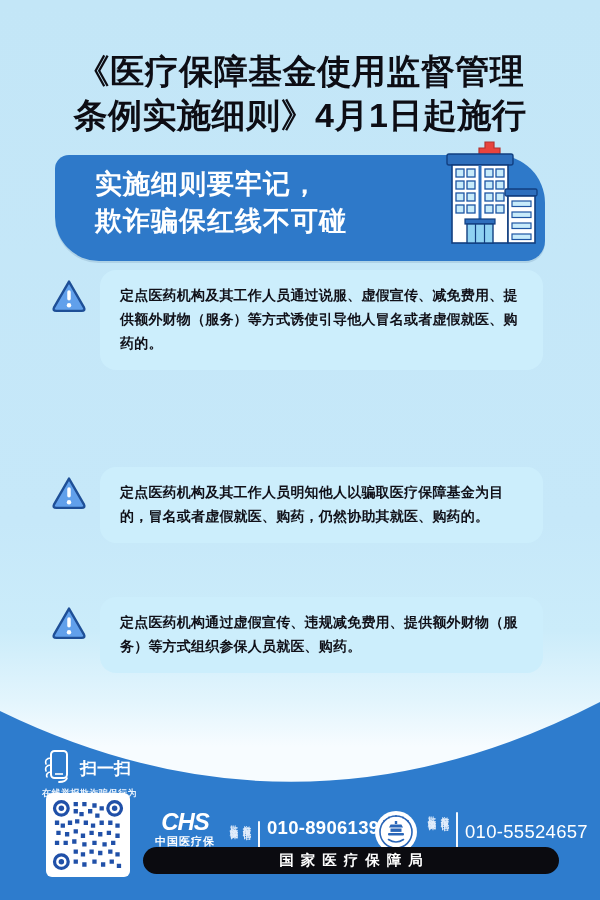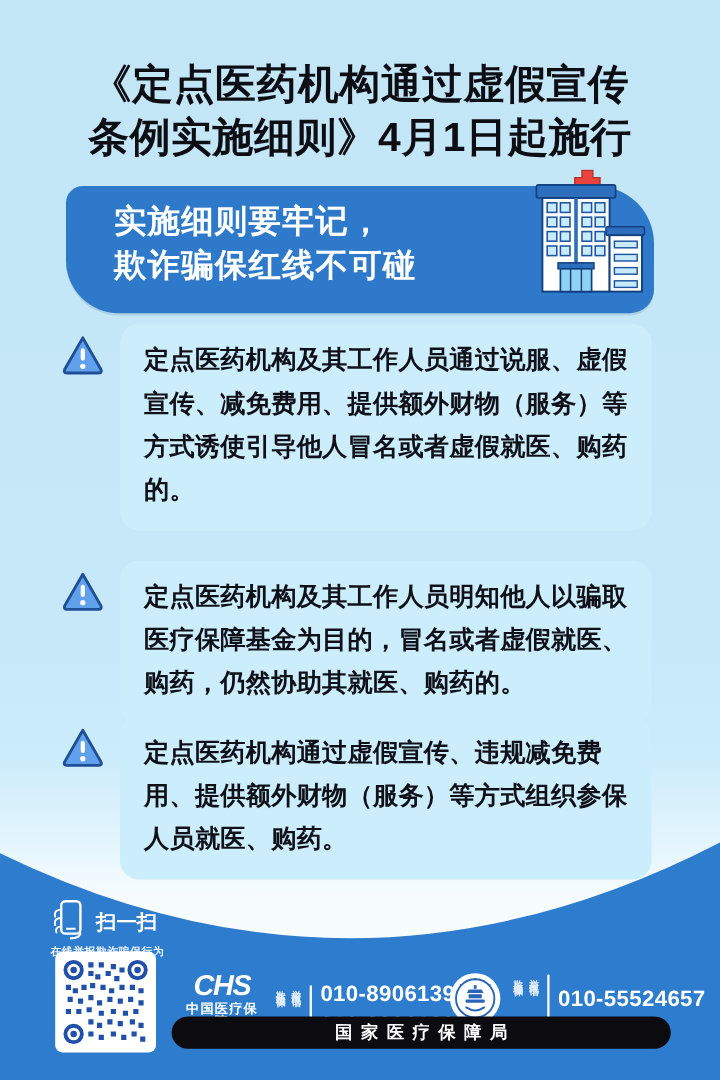--- a/index.html
+++ b/index.html
@@ -23,21 +23,21 @@
     position:absolute;top:11px;left:40px;color:#ffffff;
     font-size:27px;line-height:1.38;font-weight:800;letter-spacing:1px;
   }
   .hospital{position:absolute;top:-14px;right:6px;width:100px;height:104px;}
   
   .item{position:absolute;left:50px;width:493px;display:flex;align-items:flex-start;gap:12px;}
   .item-1{top:270px;} .item-2{top:467px;} .item-3{top:597px;}
   .warn{flex:0 0 38px;width:38px;height:38px;margin-top:6px;}
   .card{
     flex:1;background:#cceefc;border-radius:16px;padding:13px 20px 15px 20px;
-    font-size:21px;line-height:1.72;font-weight:700;color:#101018;letter-spacing:.2px;
+    font-size:14px;line-height:1.72;font-weight:700;color:#101018;letter-spacing:.2px;
   }
   
   .footer-curve{position:absolute;top:697px;left:0;}
   .scan-block{position:absolute;left:42px;top:748px;color:#ffffff;}
   .scan-row{display:flex;align-items:flex-end;gap:6px;}
   .scan-title{font-size:17px;font-weight:700;margin-bottom:4px;}
   .scan-sub{font-size:9px;font-weight:600;margin-top:3px;letter-spacing:.5px;color:#eaf3fd;}
   .qr-box{
     position:absolute;left:46px;top:793px;width:84px;height:84px;background:#ffffff;
     border-radius:6px;display:flex;align-items:center;justify-content:center;
@@ -46,36 +46,36 @@
   .hot-group-chs{left:150px;top:810px;gap:7px;}
   .hot-group-gov{left:374px;top:810px;gap:7px;}
   .chs-logo{width:70px;text-align:center;line-height:1;}
   .chs-logo .mark{font-size:24px;font-weight:900;font-style:italic;letter-spacing:-1px;}
   .chs-logo .name{font-size:11px;font-weight:800;margin-top:2px;letter-spacing:1px;}
   .chs-logo .sub{font-size:4.5px;letter-spacing:.4px;margin-top:2px;color:#d7e7fa;border-top:1px solid rgba(255,255,255,.6);padding-top:1px;}
   .v-labels{display:flex;gap:2px;}
   .v-col{writing-mode:vertical-rl;font-size:8px;font-weight:700;letter-spacing:2px;color:#e4eefb;height:44px;}
   .divider{width:2px;height:40px;background:#ffffff;border-radius:1px;opacity:.95;}
   .phones{font-size:18.5px;font-weight:800;line-height:1.4;letter-spacing:.3px;white-space:nowrap;}
-  .phone-single{font-size:18.5px;font-weight:700;letter-spacing:.3px;white-space:nowrap;}
+  .phone-single{font-size:18.5px;font-weight:400;letter-spacing:.3px;white-space:nowrap;}
   .emblem{width:44px;height:44px;flex:0 0 44px;}
   .pill{
     position:absolute;left:143px;top:847px;width:416px;height:27px;background:#0b0b10;
     border-radius:14px;display:flex;align-items:center;justify-content:center;gap:28px;
     color:#ffffff;font-size:14.5px;font-weight:700;
   }
   .pill span{letter-spacing:7px;padding-left:7px;}
 </style>
 </head>
 <body>
 
 <div class="poster">
 
   <div class="title">
-    <div>《定点医药机构通过虚假宣传</div>
+    <div>《医疗保障基金使用监督管理</div>
     <div>条例实施细则》4月1日起施行</div>
   </div>
 
   <div class="banner">
     <div class="banner-text">
       <div>实施细则要牢记，</div>
       <div>欺诈骗保红线不可碰</div>
     </div>
     <svg class="hospital" viewBox="0 0 100 104">
 

